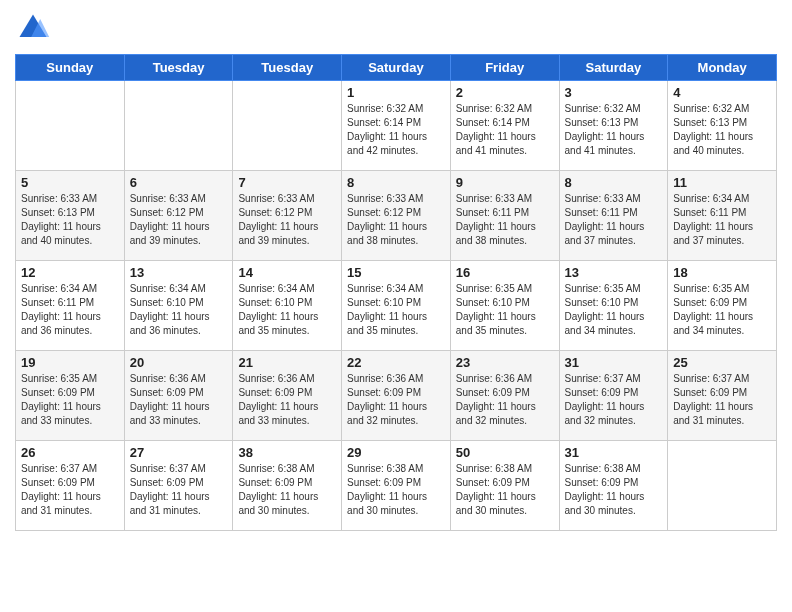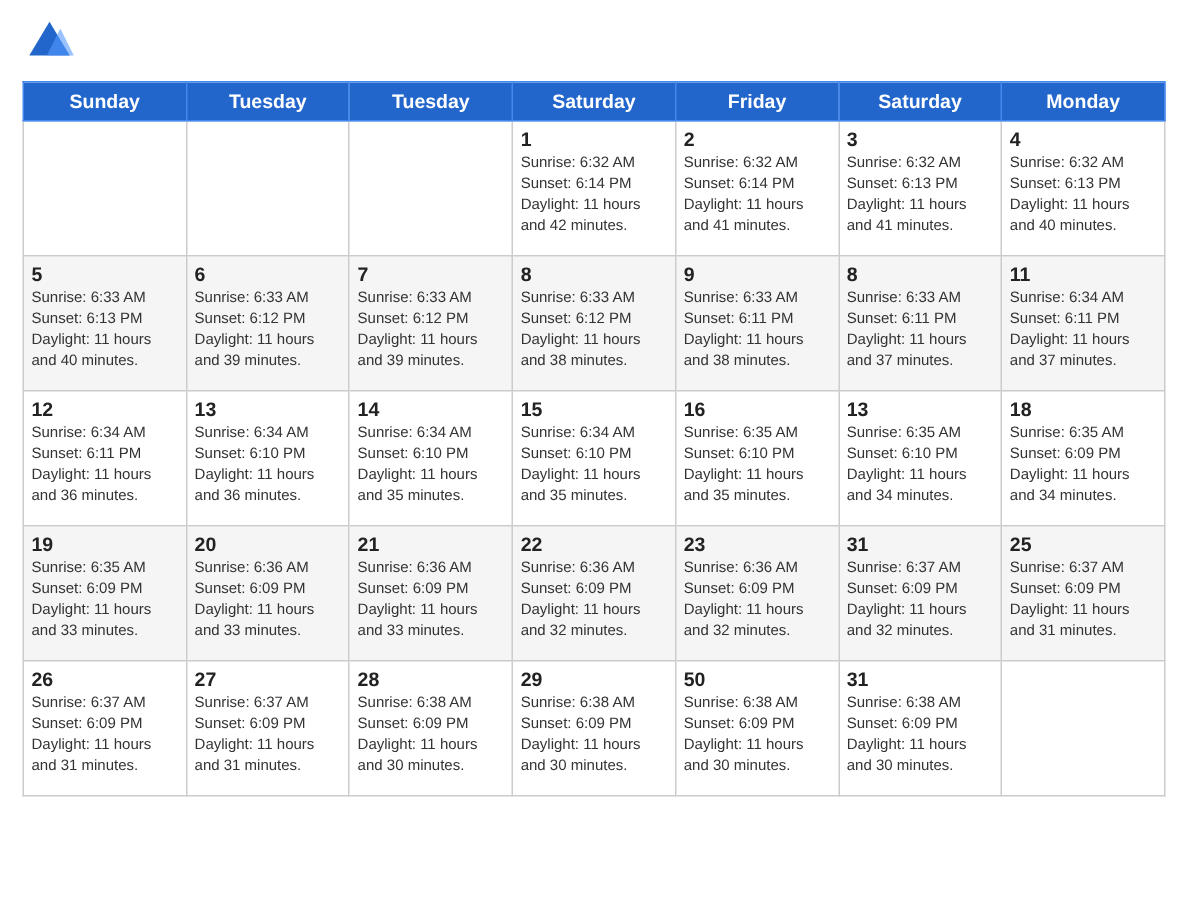--- a/index.html
+++ b/index.html
@@ -320,21 +320,21 @@
 and 31 minutes.</div>
           </td>
           <td>
             <span class="day-num">27</span>
             <div class="day-info" style="white-space: pre-line;">Sunrise: 6:37 AM
 Sunset: 6:09 PM
 Daylight: 11 hours
 and 31 minutes.</div>
           </td>
           <td>
-            <span class="day-num">28</span>
+            <span class="day-num">38</span>
             <div class="day-info" style="white-space: pre-line;">Sunrise: 6:38 AM
 Sunset: 6:09 PM
 Daylight: 11 hours
 and 30 minutes.</div>
           </td>
           <td>
             <span class="day-num">29</span>
             <div class="day-info" style="white-space: pre-line;">Sunrise: 6:38 AM
 Sunset: 6:09 PM
 Daylight: 11 hours

